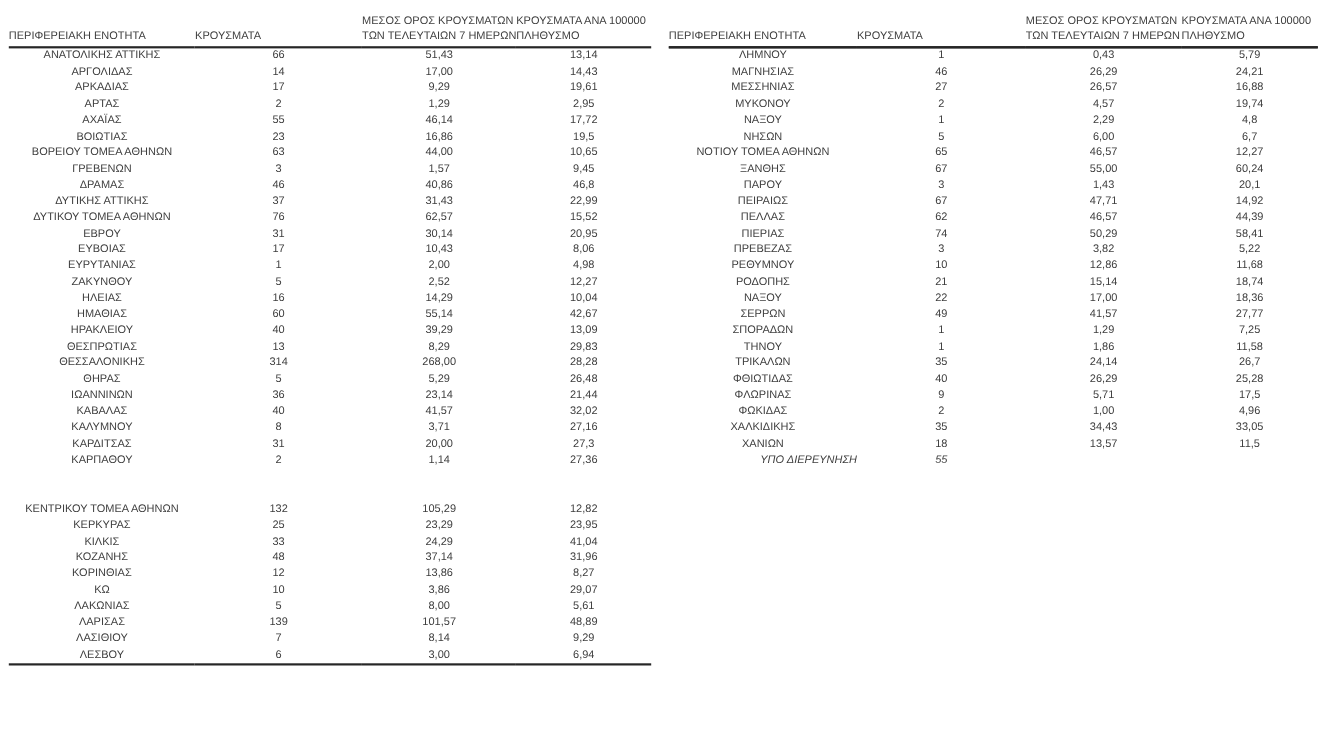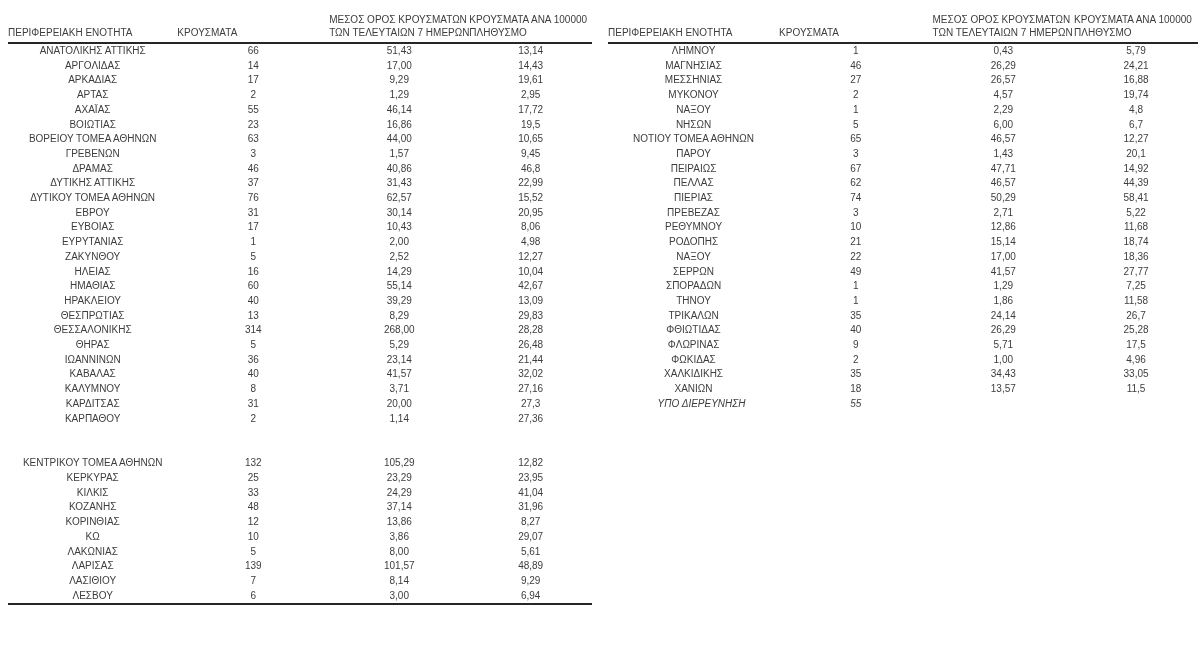--- a/index.html
+++ b/index.html
@@ -36,21 +36,21 @@
   thead tr { border-bottom: 2.5px solid #262626; }
   td {
     text-align: center;
     height: 14.7px;
     line-height: 14.7px;
     padding: 0;
     white-space: nowrap;
   }
   tr.spacer-row td { height: 30px; }
   tr.italic-row td { font-style: italic; }
-  td.align-left { text-align: center; padding-left: 16px; }
+  td.align-left { text-align: right; padding-left: 16px; }
   table.bottom-line { border-bottom: 2.5px solid #262626; }
 </style>
 </head>
 <body>
 
 <div class="tables-container">
   <table class="cases-table t-left bottom-line">
       <colgroup>
         <col style="width: 29%;">
         <col style="width: 26%;">
@@ -340,20 +340,26 @@
           <td>6,00</td>
           <td>6,7</td>
         </tr>
         <tr>
           <td>ΝΟΤΙΟΥ ΤΟΜΕΑ ΑΘΗΝΩΝ</td>
           <td>65</td>
           <td>46,57</td>
           <td>12,27</td>
         </tr>
         <tr>
+          <td>ΞΑΝΘΗΣ</td>
+          <td>67</td>
+          <td>55,00</td>
+          <td>60,24</td>
+        </tr>
+        <tr>
           <td>ΠΑΡΟΥ</td>
           <td>3</td>
           <td>1,43</td>
           <td>20,1</td>
         </tr>
         <tr>
           <td>ΠΕΙΡΑΙΩΣ</td>
           <td>67</td>
           <td>47,71</td>
           <td>14,92</td>
@@ -366,21 +372,21 @@
         </tr>
         <tr>
           <td>ΠΙΕΡΙΑΣ</td>
           <td>74</td>
           <td>50,29</td>
           <td>58,41</td>
         </tr>
         <tr>
           <td>ΠΡΕΒΕΖΑΣ</td>
           <td>3</td>
-          <td>2,71</td>
+          <td>3,82</td>
           <td>5,22</td>
         </tr>
         <tr>
           <td>ΡΕΘΥΜΝΟΥ</td>
           <td>10</td>
           <td>12,86</td>
           <td>11,68</td>
         </tr>
         <tr>
           <td>ΡΟΔΟΠΗΣ</td>

